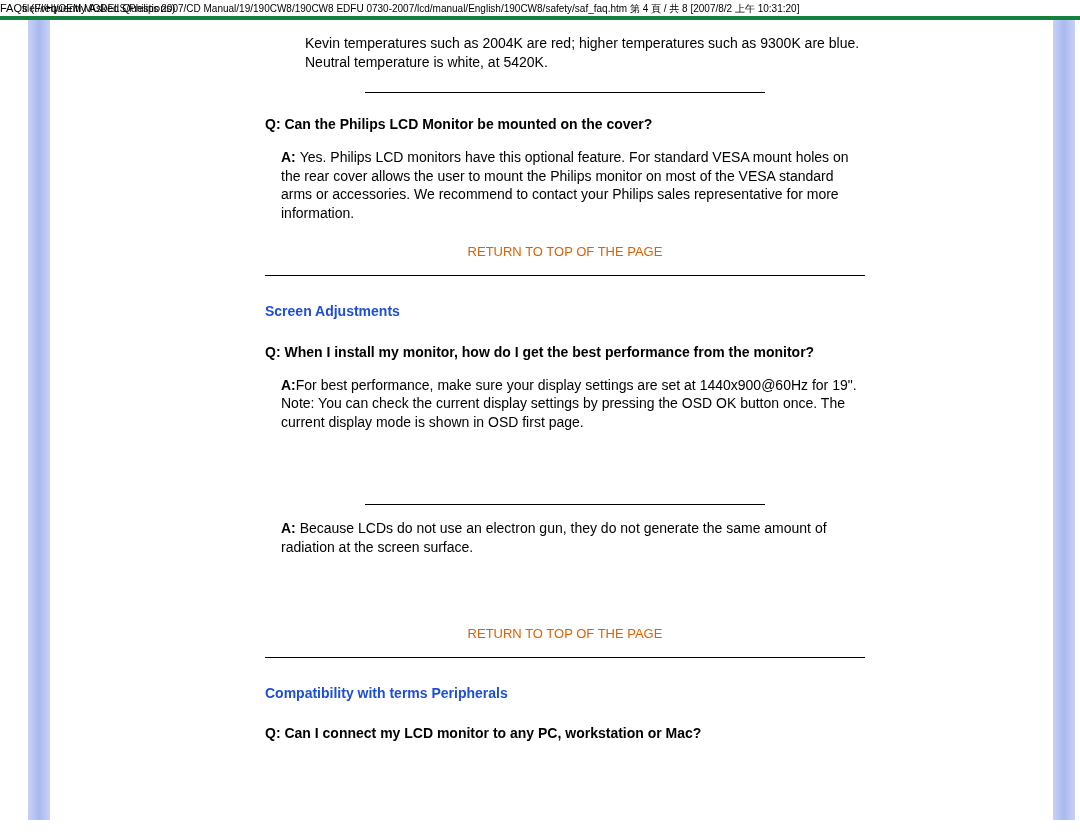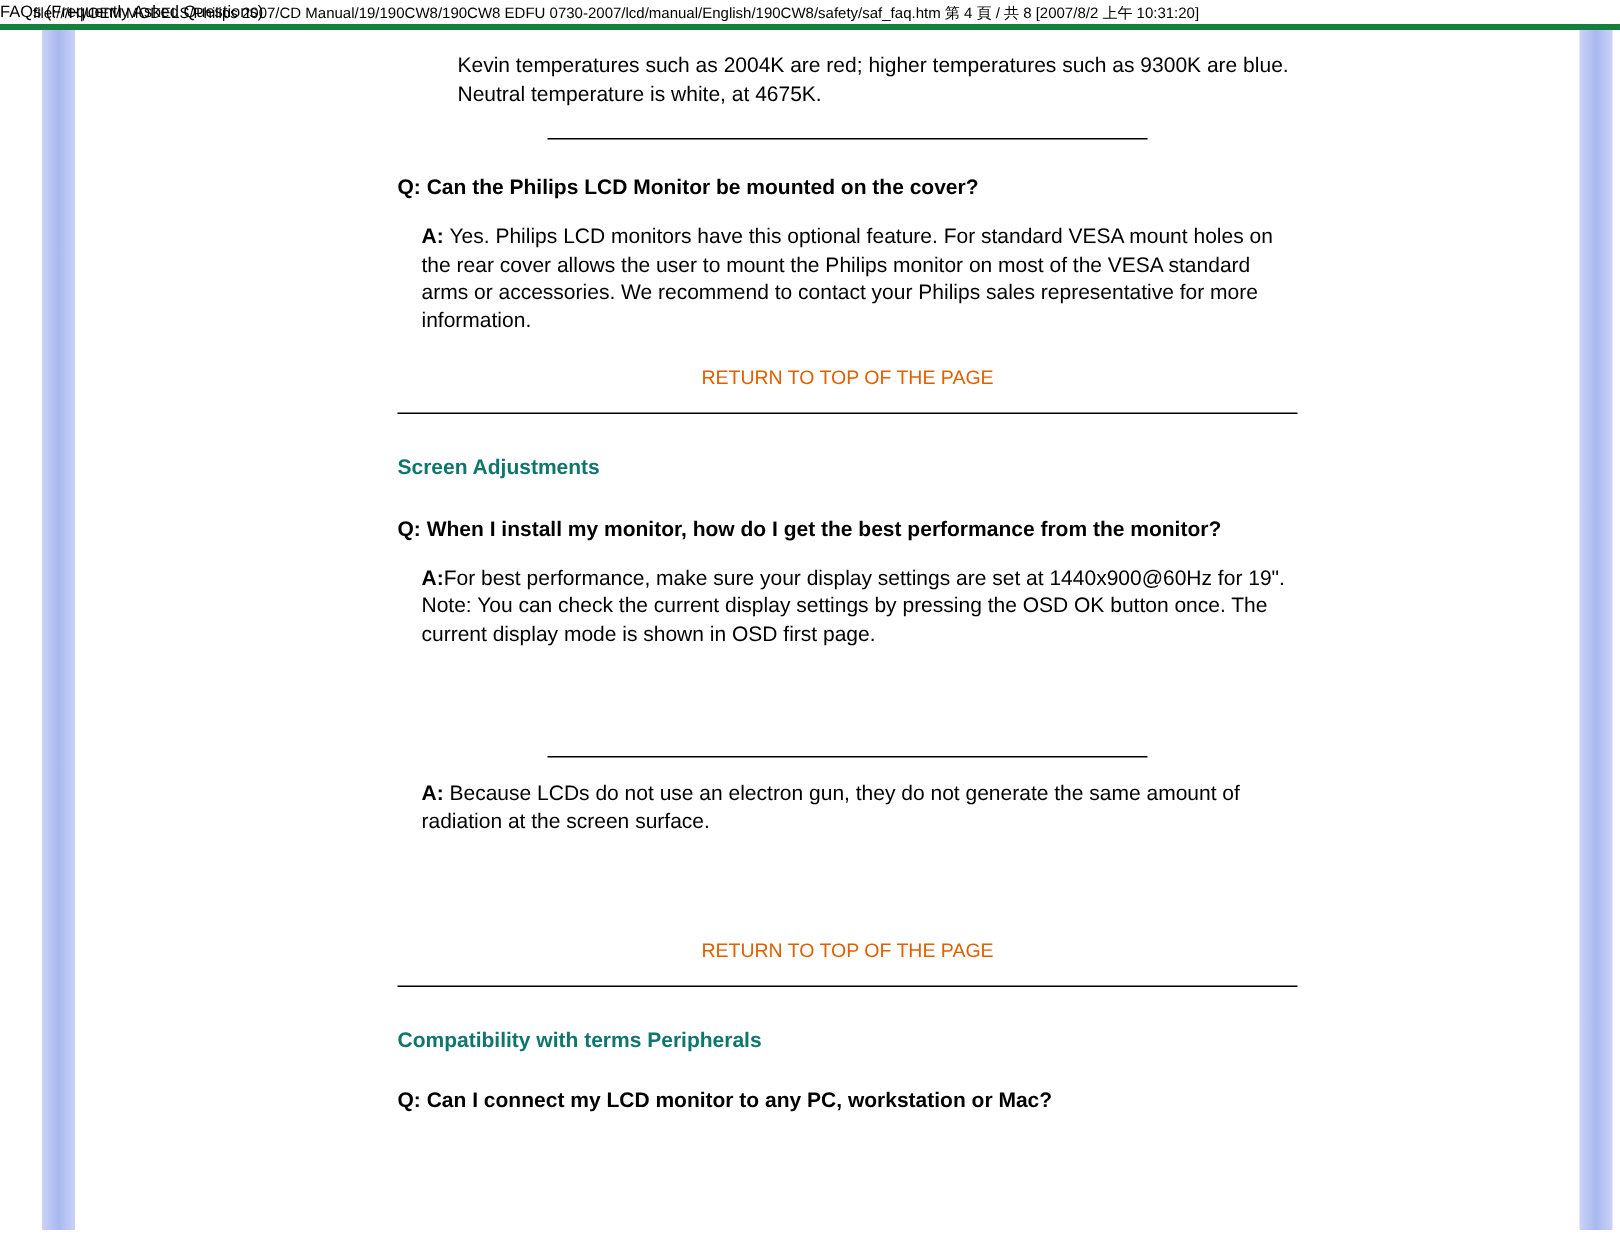--- a/index.html
+++ b/index.html
@@ -66,21 +66,21 @@
     border: 0;
     border-top: 1px solid #000;
   }
   .sep-full {
     width: 600px;
     margin: 14px 0;
     border: 0;
     border-top: 1px solid #000;
   }
   .section-title {
-    color: #0f766e;
+    color: #1d4ed8;
     font-weight: bold;
     margin-top: 26px;
     margin-bottom: 16px;
     font-size: 14px;
   }
   .return-link {
     color: #e06000;
     font-size: 13px;
     text-align: center;
     margin: 20px 0 14px 0;
@@ -101,21 +101,21 @@
 <body>
 
 <div class="header-bar">FAQs (Frequently Asked Questions)</div>
 
 <div class="page">
   <div class="left-stripe"></div>
   <div class="right-stripe"></div>
 
   <div class="content">
 
-    <p class="intro">Kevin temperatures such as 2004K are red; higher temperatures such as 9300K are blue. Neutral temperature is white, at 4675K.</p>
+    <p class="intro">Kevin temperatures such as 2004K are red; higher temperatures such as 9300K are blue. Neutral temperature is white, at 5420K.</p>
 
     <hr class="sep">
 
     <p class="q">
       <span>Q: </span><span>Can the Philips LCD Monitor be mounted on the cover?</span>
     </p>
     <p class="a">
       <b><span>A: </span></b><span>Yes. Philips LCD monitors have this optional feature. For standard VESA mount holes on the rear cover allows the user to mount the Philips monitor on most of the VESA standard arms or accessories. We recommend to contact your Philips sales representative for more information.</span>
     </p>
 

